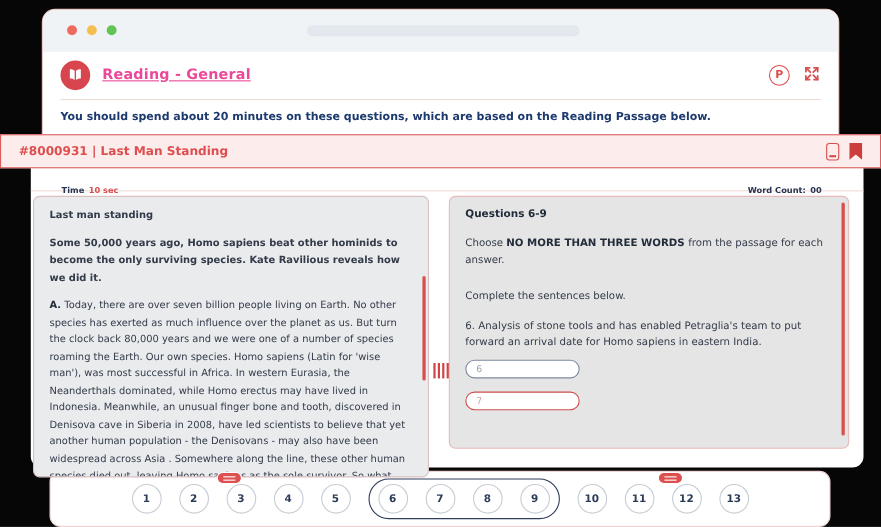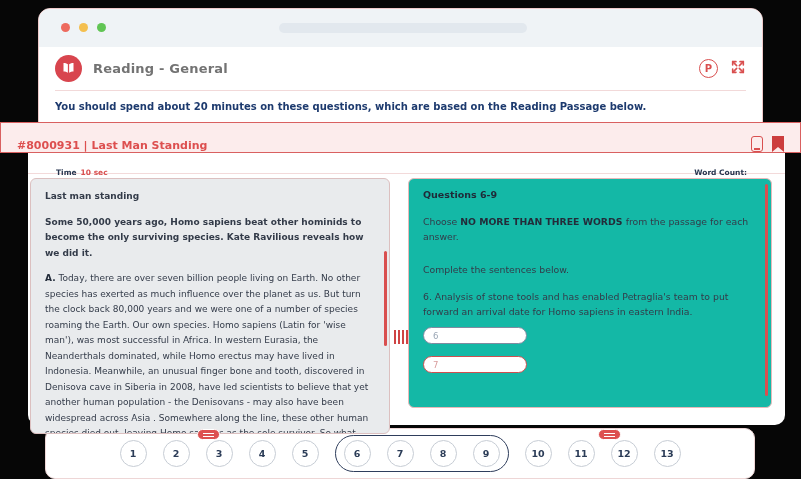--- a/index.html
+++ b/index.html
@@ -14,60 +14,60 @@
   .traffic { position:absolute; top:14px; display:flex; gap:9px; left:22px; }
   .dot { width:9px; height:9px; border-radius:50%; }
   .dot-red { background:#ed6a5e; } .dot-yellow { background:#f4bf4f; } .dot-green { background:#61c554; }
   .url-pill { position:absolute; left:240px; top:14px; width:248px; height:10px;
               border-radius:5px; background:#e2e8ee; }
 
   .header-row { position:absolute; left:16px; right:16px; top:38px; height:44px;
                 display:flex; align-items:center; border-bottom:1px solid #f2d9d9; }
   .book-badge { width:27px; height:27px; border-radius:50%; background:#d8454e;
                 display:flex; align-items:center; justify-content:center; margin-right:11px; }
-  .module-title { color:#737373; font-size:13px; font-weight:600; letter-spacing:.2px; }
+  .module-title { color:#ec4899; font-size:13px; font-weight:600; letter-spacing:.2px;text-decoration:underline; }
   .header-icons { margin-left:auto; display:flex; align-items:center; gap:12px; }
   .p-badge { width:19px; height:19px; border:1.6px solid #d94f4f; border-radius:50%;
              color:#d94f4f; font-size:10px; font-weight:700; display:flex;
              align-items:center; justify-content:center; }
   .instruction { position:absolute; left:16px; right:16px; top:82px; padding-top:10px;
                  color:#1d3a6e; font-size:10px; font-weight:600; }
 
   
   .question-bar { position:absolute; left:0; top:122px; width:801px; height:31px;
                   background:#fcecec; border:1px solid #d96060; z-index:4;
-                  display:flex; align-items:flex-end; padding:0 16px; }
+                  display:flex; align-items:center; padding:0 16px; }
   .question-bar-title { color:#dd4f4f; font-size:11px; font-weight:600; }
   .bar-icons { margin-left:auto; display:flex; align-items:center; gap:9px; }
   .device-icon { width:12px; height:16px; border:1.6px solid #d94f4f; border-radius:3px; position:relative; }
   .device-icon::after { content:""; position:absolute; left:2px; right:2px; bottom:1.5px;
                         height:1.6px; background:#d94f4f; }
   .bookmark-icon { width:12px; height:16px; background:#cc3d3d;
                    clip-path:polygon(0 0,100% 0,100% 100%,50% 68%,0 100%); }
 
   
   .exam-card { position:absolute; left:28px; top:152px; width:757px; height:273px;
                background:#fff; border-radius:0 0 10px 10px; z-index:3; }
   .meta-row { height:22px; padding:16px 38px 0 28px; display:flex;
               border-bottom:1px solid #f3dada; font-size:7.5px; font-weight:700; color:#27354f; }
   .meta-time { display:flex; gap:4px; }
   .time-value { color:#d94f4f; }
-  .meta-wordcount { margin-left:auto; display:flex; gap:4px;flex-direction:column; }
+  .meta-wordcount { margin-left:auto; display:flex; gap:4px; }
 
   .panels { position:absolute; left:0; top:26px; width:100%; height:230px; }
 
   .passage-panel { position:absolute; left:2px; top:0; width:360px; height:256px;
                    background:#e9ebed; border:1px solid #dcc0c0; border-radius:6px;
                    padding:10px 16px 0 14px; overflow:hidden; }
   .passage-panel p { font-size:9px; line-height:15.5px; color:#333b49; margin-bottom:10px; }
   .passage-title, .passage-intro, .para-label { font-weight:700; color:#232c3a; }
   .passage-title { font-size:9.5px; margin-bottom:10px; }
 
   .questions-panel { position:absolute; left:380px; top:0; width:364px; height:230px;
-                     background:#14b8a6; border:1px solid #e7b9b9; border-radius:6px;
+                     background:#e5e5e5; border:1px solid #e7b9b9; border-radius:6px;
                      padding:10px 18px 0 14px; overflow:hidden; }
   .q-heading { font-size:9.5px; font-weight:700; color:#1f2937; margin-bottom:14px; }
   .q-line { font-size:9.3px; color:#333b49; line-height:15px; }
   .q-instr { margin-bottom:12px; }
   .q-choose { margin-bottom:18px; }
   .q-choose b { color:#232c3a; }
   .q-text { margin-bottom:8px; }
   .answer-input { display:block; width:104px; height:17px; border-radius:9px;
                   background:#fff; font-size:8.5px; padding:0 9px; outline:none;
                   font-family:"DejaVu Sans","Liberation Sans",sans-serif; }

